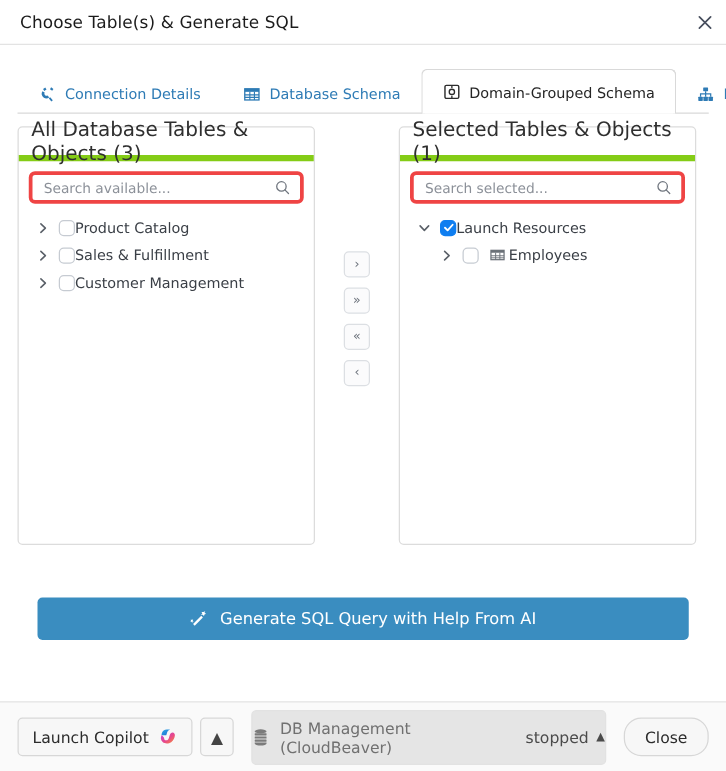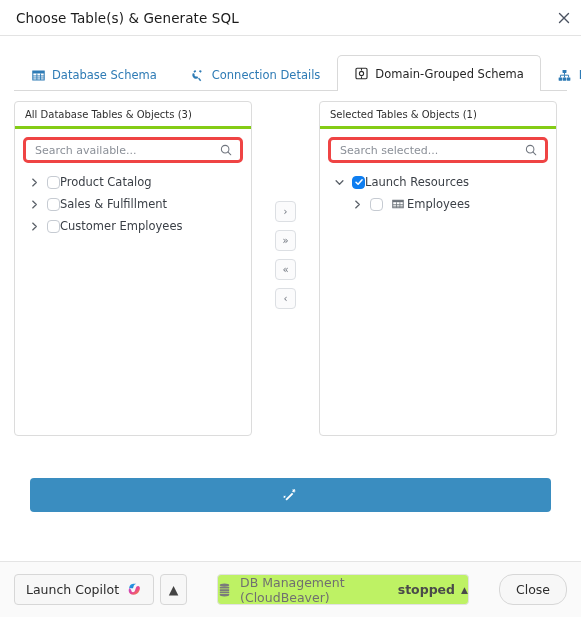--- a/index.html
+++ b/index.html
@@ -53,22 +53,22 @@
 
   
   .body-area { flex:1; padding: 10px 14px 0 14px; position: relative; }
   .panels { display: flex; align-items: flex-start; gap: 0; }
   .panel {
     border: 1px solid #dcdcdc; border-radius: 4px; background:#ffffff;
     width: 238px; height: 335px; display: flex; flex-direction: column;
   }
   .panel-head {
     height: 27px; min-height:27px; display:flex; align-items:center;
-    padding: 0 10px; font-size: 10px; color: #2f2f2f;
-    border-bottom: 3px solid #84cc16;
+    padding: 0 10px; font-size: 16px; color: #2f2f2f;
+    border-bottom: 5px solid #84cc16;
   }
   .panel-inner { flex:1; padding: 8px 8px 8px 8px; overflow:hidden; }
   .search-wrap {
     position: relative; height: 26px; margin-bottom: 6px;
     border: 3px solid #ef4444; border-radius: 5px; background:#fff;
     display:flex; align-items:center;
   }
   .search-wrap input {
     border: none; outline: none; background: transparent;
     font-family: inherit; font-size: 11px; color: #44474d;
@@ -124,66 +124,66 @@
     background: #fafafa; display:flex; align-items:center; padding: 12px 14px; gap: 0;
   }
   .sb-btn {
     border: 1px solid #d7d7d7; border-radius: 4px; background: #f7f7f7;
     height: 31px; display:flex; align-items:center; justify-content:center;
     font-size: 12.5px; color:#2c2c2c; cursor:pointer; font-family: inherit;
   }
   .copilot-btn { padding: 0 11px; gap: 8px; }
   .caret-btn { width: 27px; margin-left: 6px; color:#444; }
   .dbstatus {
-    flex: 1; margin: 0 30px; height: 31px; border: 1px solid #e2e2e2; border-radius: 4px;
-    background: #bef264; display:flex; align-items:center; justify-content:center; gap: 9px;
+    flex: 1; margin: 0 14px; height: 44px; border: 1px solid #e2e2e2; border-radius: 4px;
+    background: #e5e5e5; display:flex; align-items:center; justify-content:center; gap: 9px;
     font-size: 12.5px; color:#707070; cursor:pointer;
   }
-  .dbstatus .state { color:#4a4a4a; font-weight: bold; }
+  .dbstatus .state { color:#4a4a4a; font-weight: normal; }
   .dbstatus .up-caret { color:#4a4a4a; font-size: 9px; margin-left:-3px;}
   .close-btn { padding: 0 16px; border-radius: 14px; }
   .db-ico { display:flex; align-items:center; color:#7b7b7b; }
 </style>
 </head>
 <body>
 
 <div class="window">
 
   <div class="titlebar">
     <div class="title-text">Choose Table(s) &amp; Generate SQL</div>
     <div class="close-x">
       <svg width="12" height="12" viewBox="0 0 12 12">
           <path d="M1.5 1.5 L10.5 10.5 M10.5 1.5 L1.5 10.5" stroke="#4a5160" stroke-width="1.4" stroke-linecap="round" fill="none"></path>
         </svg>
     </div>
   </div>
 
   <div class="tabstrip">
-
-    <div class="tab">
-      <span class="ticon">
-        <svg width="13" height="13" viewBox="0 0 16 16">
-          <rect x="1" y="2.5" width="14" height="11" fill="none" stroke="#2e7bb5" stroke-width="1.3"></rect>
-          <rect x="1" y="2.5" width="14" height="3" fill="#2e7bb5"></rect>
-          <path d="M1 8.5 H15 M1 11 H15 M6 5.5 V13.5 M10.5 5.5 V13.5" stroke="#2e7bb5" stroke-width="1.1"></path>
-        </svg>
-      </span>
-      <span>Database Schema</span>
-    </div>
 
     <div class="tab">
       <span class="ticon">
         <svg width="13" height="13" viewBox="0 0 16 16" fill="#2e7bb5">
           <path d="M5.2 1.2 L6.4 3.1 L4.2 4.6 L3.0 2.7 Z"></path>
           <path d="M2.4 5.0 C0.9 7.2 1.6 9.9 3.8 11.3 C5.5 12.4 7.6 12.2 9.0 11.0 L7.6 9.0 C6.9 9.5 6.0 9.5 5.3 9.0 C4.3 8.4 4.0 7.2 4.6 6.2 Z"></path>
           <path d="M9.8 3.0 L12.0 4.5 L13.2 2.6 L11.0 1.1 Z"></path>
           <path d="M8.6 11.8 L11.2 15.0 L12.6 13.9 L10.0 10.8 Z"></path>
         </svg>
       </span>
       <span>Connection Details</span>
+    </div>
+
+    <div class="tab">
+      <span class="ticon">
+        <svg width="13" height="13" viewBox="0 0 16 16">
+          <rect x="1" y="2.5" width="14" height="11" fill="none" stroke="#2e7bb5" stroke-width="1.3"></rect>
+          <rect x="1" y="2.5" width="14" height="3" fill="#2e7bb5"></rect>
+          <path d="M1 8.5 H15 M1 11 H15 M6 5.5 V13.5 M10.5 5.5 V13.5" stroke="#2e7bb5" stroke-width="1.1"></path>
+        </svg>
+      </span>
+      <span>Database Schema</span>
     </div>
 
     <div class="tab active">
       <span class="ticon">
         <svg width="13" height="13" viewBox="0 0 16 16">
           <rect x="1.2" y="1.6" width="13.6" height="12.8" rx="1.4" fill="none" stroke="#2c2c2c" stroke-width="1.4"></rect>
           <circle cx="8" cy="8" r="2.6" fill="none" stroke="#2c2c2c" stroke-width="1.3"></circle>
           <path d="M8 1.6 V4.2 M8 11.8 V14.4" stroke="#2c2c2c" stroke-width="1.3"></path>
         </svg>
       </span>
@@ -242,21 +242,21 @@
               <span class="row-label">Sales &amp; Fulfillment</span>
             </div>
 
             <div class="row">
               <span class="chev">
                 <svg width="9" height="9" viewBox="0 0 10 10">
                     <path d="M3 1.2 L7 5 L3 8.8" fill="none" stroke="#5a6068" stroke-width="1.4" stroke-linecap="round" stroke-linejoin="round"></path>
                   </svg>
               </span>
               <span class="cb"></span>
-              <span class="row-label">Customer Employees</span>
+              <span class="row-label">Customer Management</span>
             </div>
 
           </div>
         </div>
       </div>
 
       <div class="transfer">
         <div class="tbtn">›</div>
         <div class="tbtn">»</div>
         <div class="tbtn">«</div>
@@ -317,20 +317,21 @@
 
     <div class="gen-wrap">
       <button class="gen-btn">
         <span class="wand">
           <svg width="15" height="15" viewBox="0 0 16 16" fill="#ffffff">
             <path d="M11.4 1.6 L13.0 1.0 L12.4 2.6 L13.9 3.3 L12.3 3.8 L11.9 5.4 L11.0 4.0 L9.4 4.2 L10.5 3.0 L9.8 1.6 Z"></path>
             <path d="M9.6 5.0 L11.0 6.4 L4.0 13.4 L2.6 12.0 Z"></path>
             <path d="M1.6 8.4 L2.7 8.0 L2.3 9.1 L3.3 9.6 L2.2 9.9 L1.9 11.0 L1.3 10.0 L0.2 10.1 L0.9 9.3 L0.5 8.3 Z"></path>
           </svg>
         </span>
+        <span>Generate SQL Query with Help From AI</span>
       </button>
     </div>
   </div>
 
   <div class="statusbar">
 
     <div class="sb-btn copilot-btn">
       <span>Launch Copilot</span>
       <span style="display:flex;">
         <svg width="15" height="15" viewBox="0 0 20 20">

